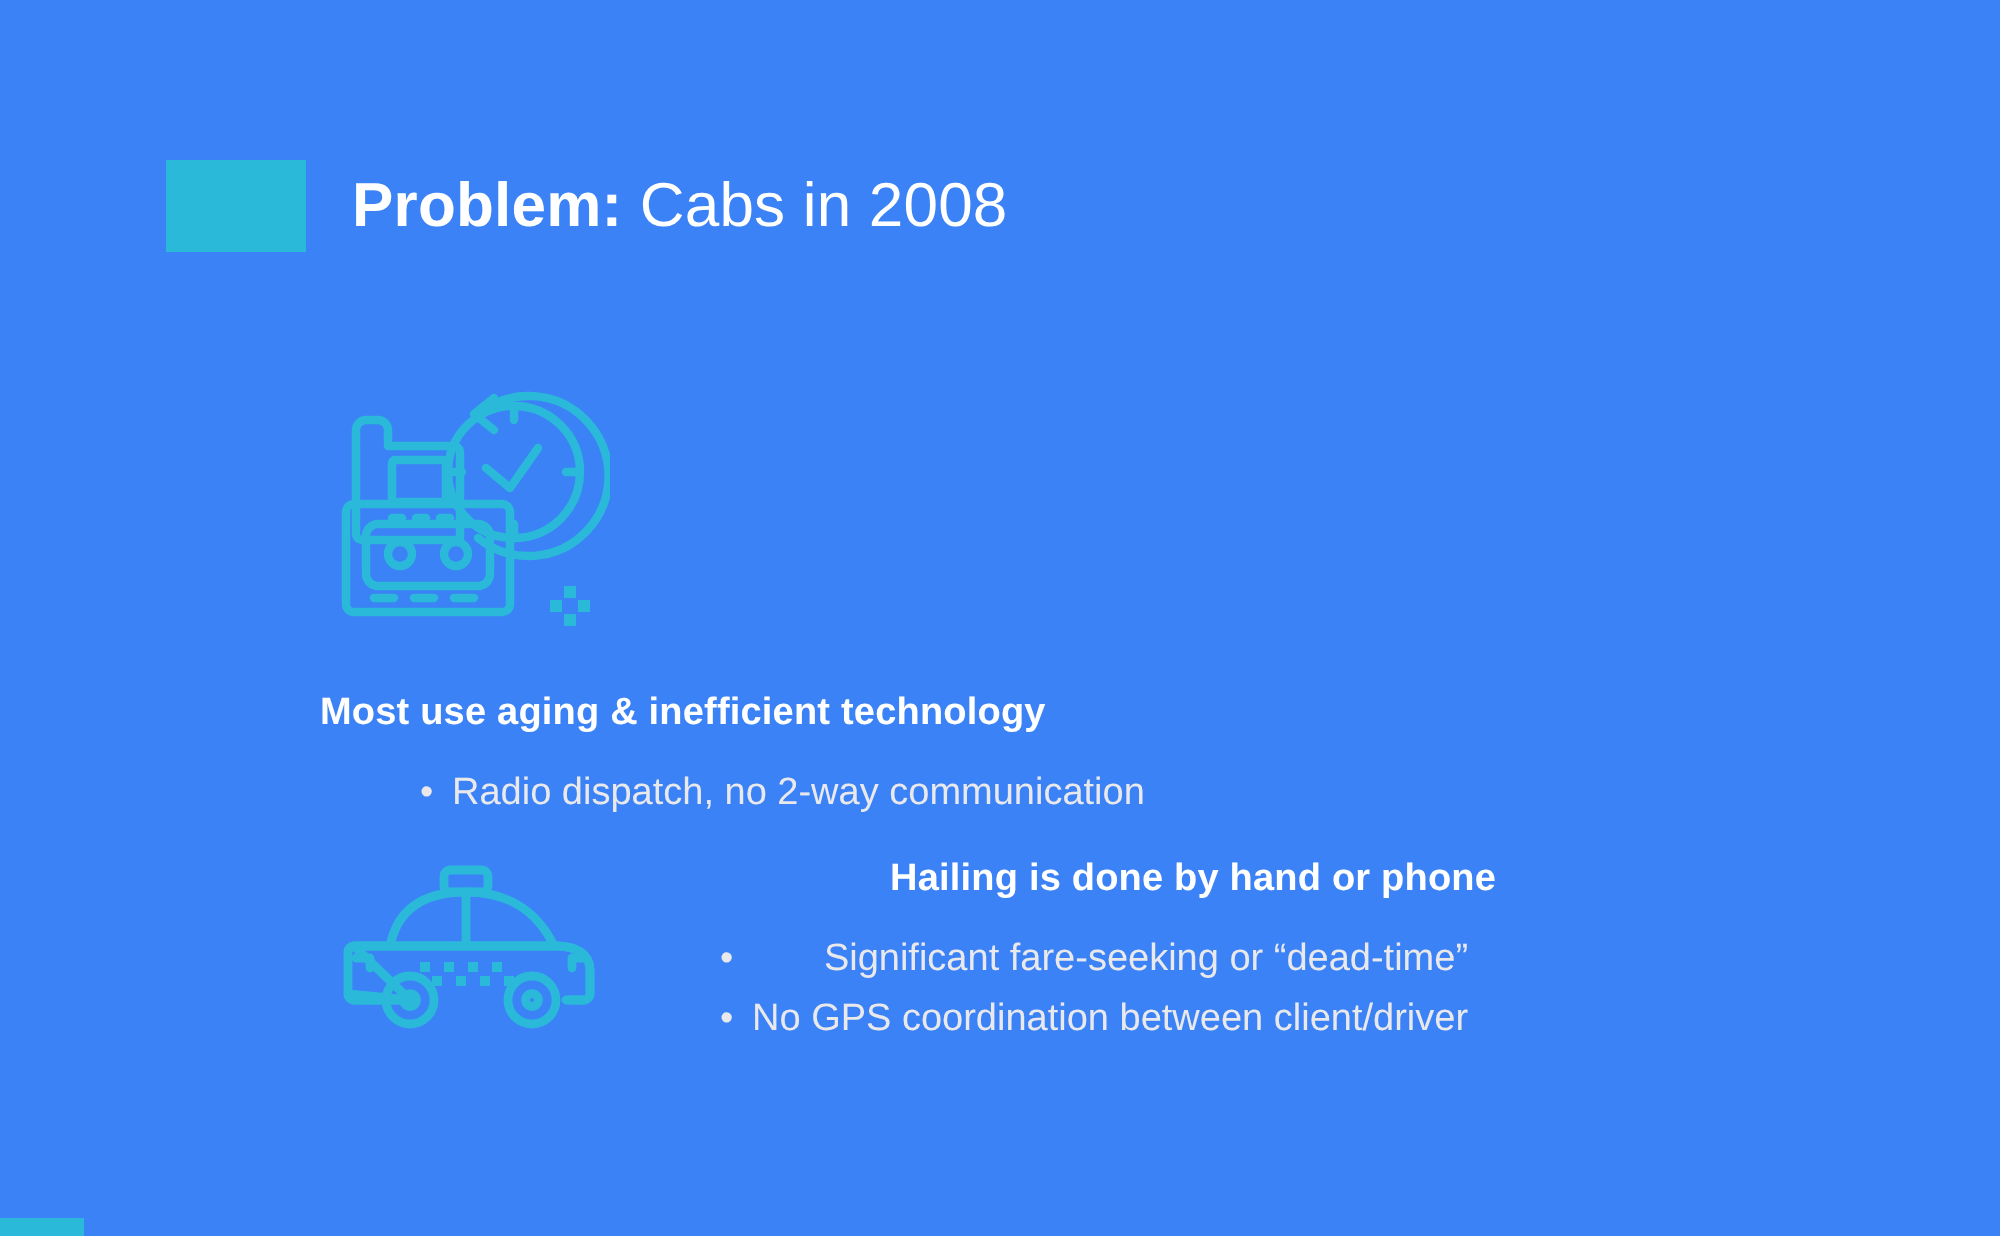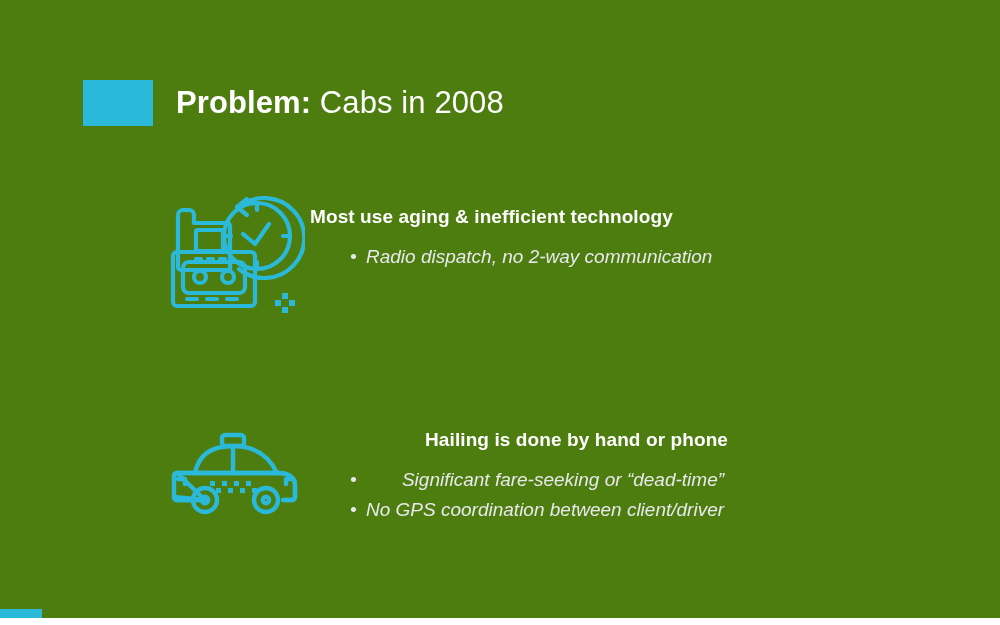--- a/index.html
+++ b/index.html
@@ -11,21 +11,21 @@
     width: 1000px;
     height: 625px;
     font-family: "Liberation Sans", sans-serif;
     overflow: hidden;
   }
 
   .slide {
     position: relative;
     width: 1000px;
     height: 618px;
-    background: #4d7c0f;
+    background: #3b82f6;
     overflow: hidden;
   }
 
   
   .bottom-accent {
     position: absolute;
     left: 0;
     bottom: 0;
     width: 42px;
     height: 9px;
@@ -59,21 +59,21 @@
   .title-light {
     font-weight: 400;
   }
 
   
   .block {
     position: absolute;
     display: flex;
     align-items: flex-start;
   }
-  .block-tech { left: 160px; top: 180px; }
+  .block-tech { left: 160px; top: 180px; flex-direction: column; }
   .block-hail { left: 160px; top: 415px; }
 
   .icon-cell {
     width: 150px;
     flex: 0 0 auto;
     display: flex;
     justify-content: center;
   }
   .icon-cell-taxi {
     align-items: center;
@@ -92,23 +92,22 @@
     font-size: 19px;
     font-weight: 700;
     color: #ffffff;
     margin: 0 0 14px 0;
     letter-spacing: 0.1px;
     white-space: nowrap;
   }
 
   .bullet-list {
     list-style: none;
-    margin: 4px;
+    margin: 14px;
     padding: 0 0 0 36px;
-    font-style: italic;
   }
   .bullet-item {
     font-size: 19px;
     font-weight: 400;
     color: #e9e9ec;
     line-height: 1.58;
     white-space: nowrap;
     position: relative;
     padding-left: 16px;
   }

